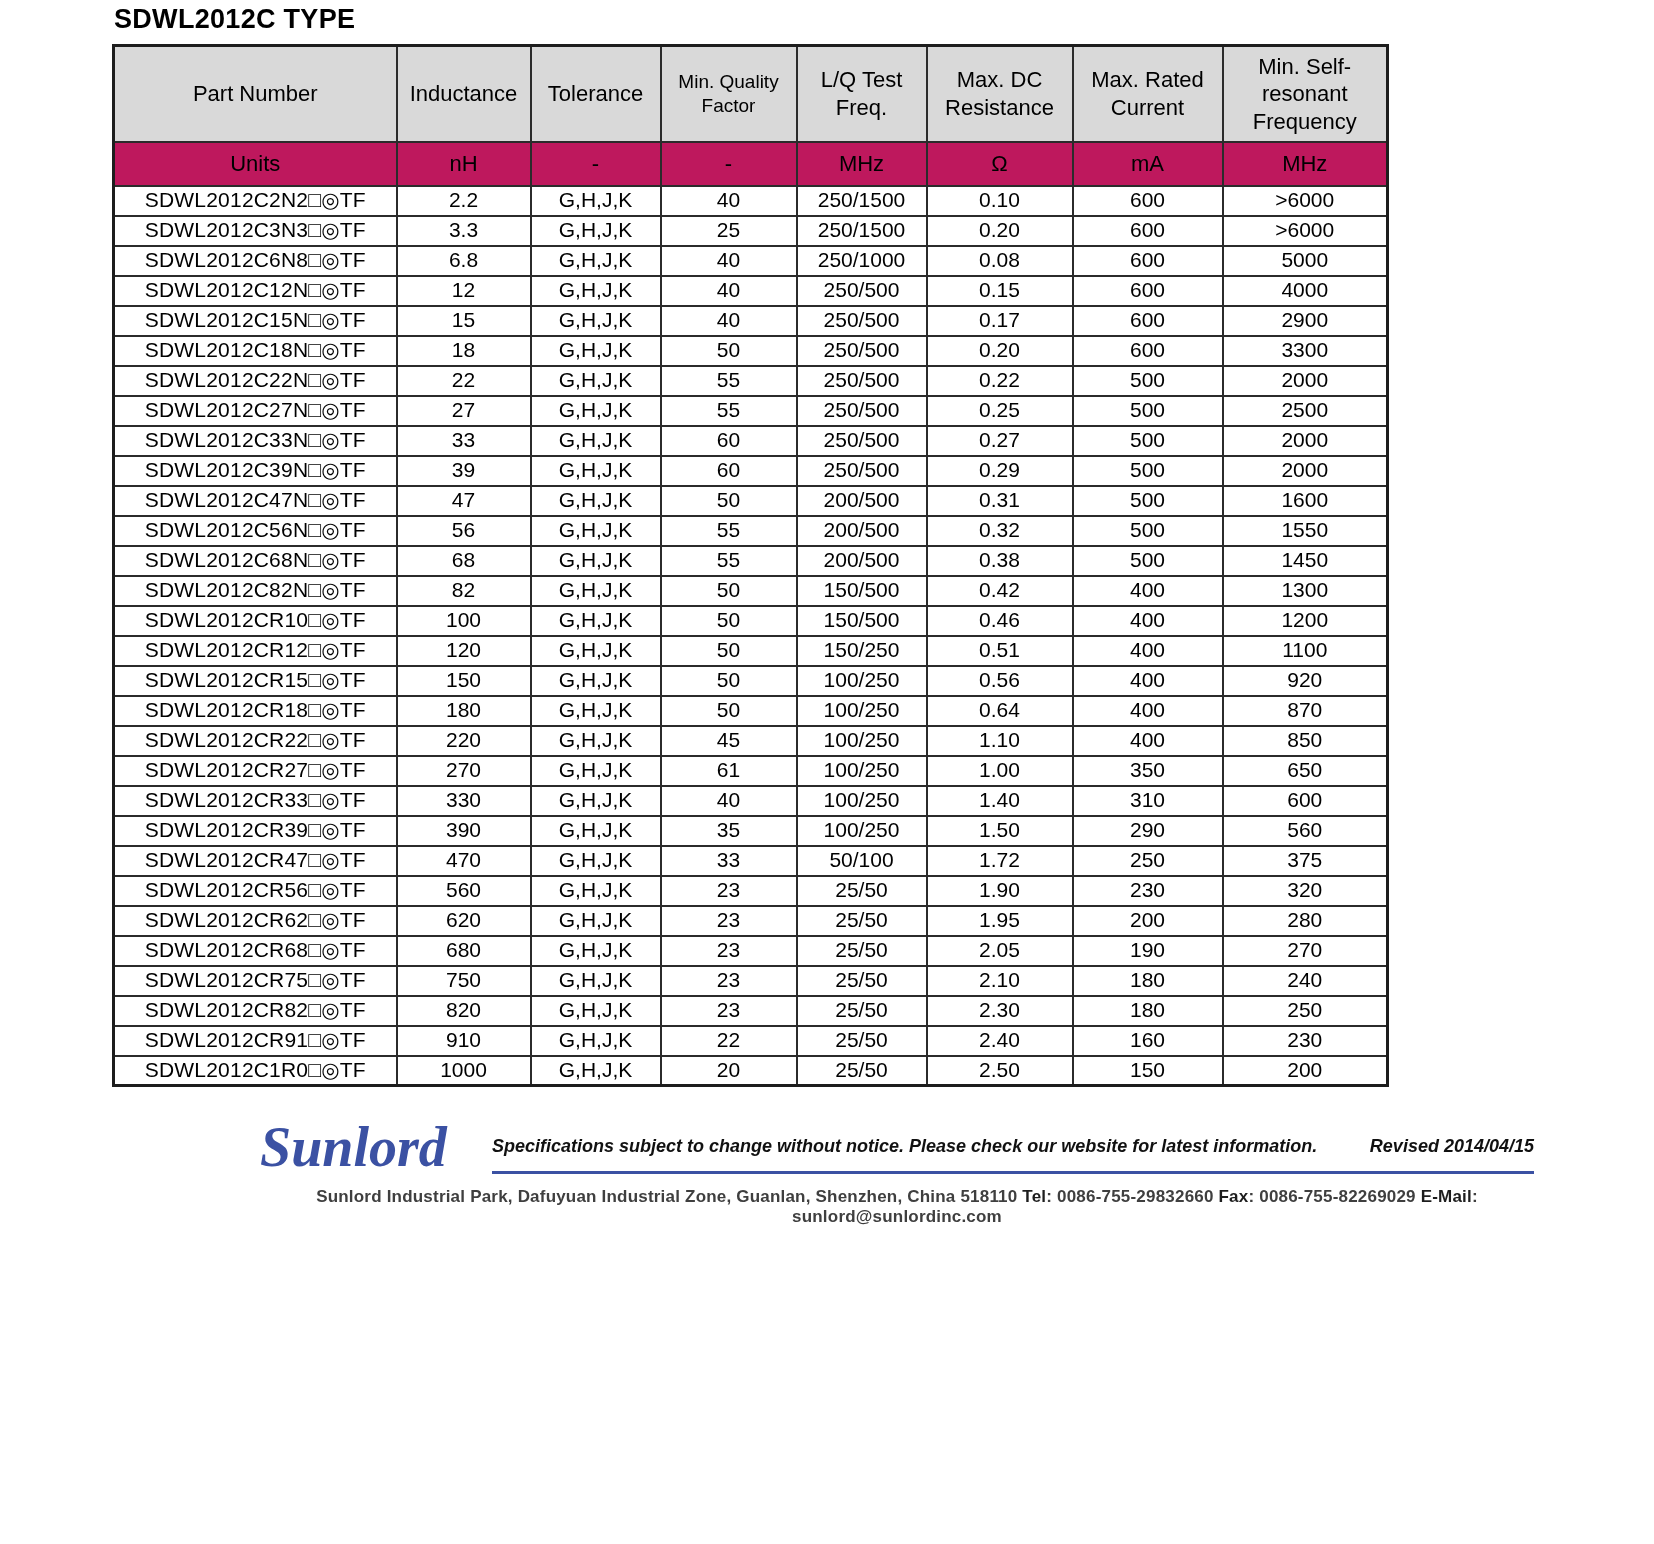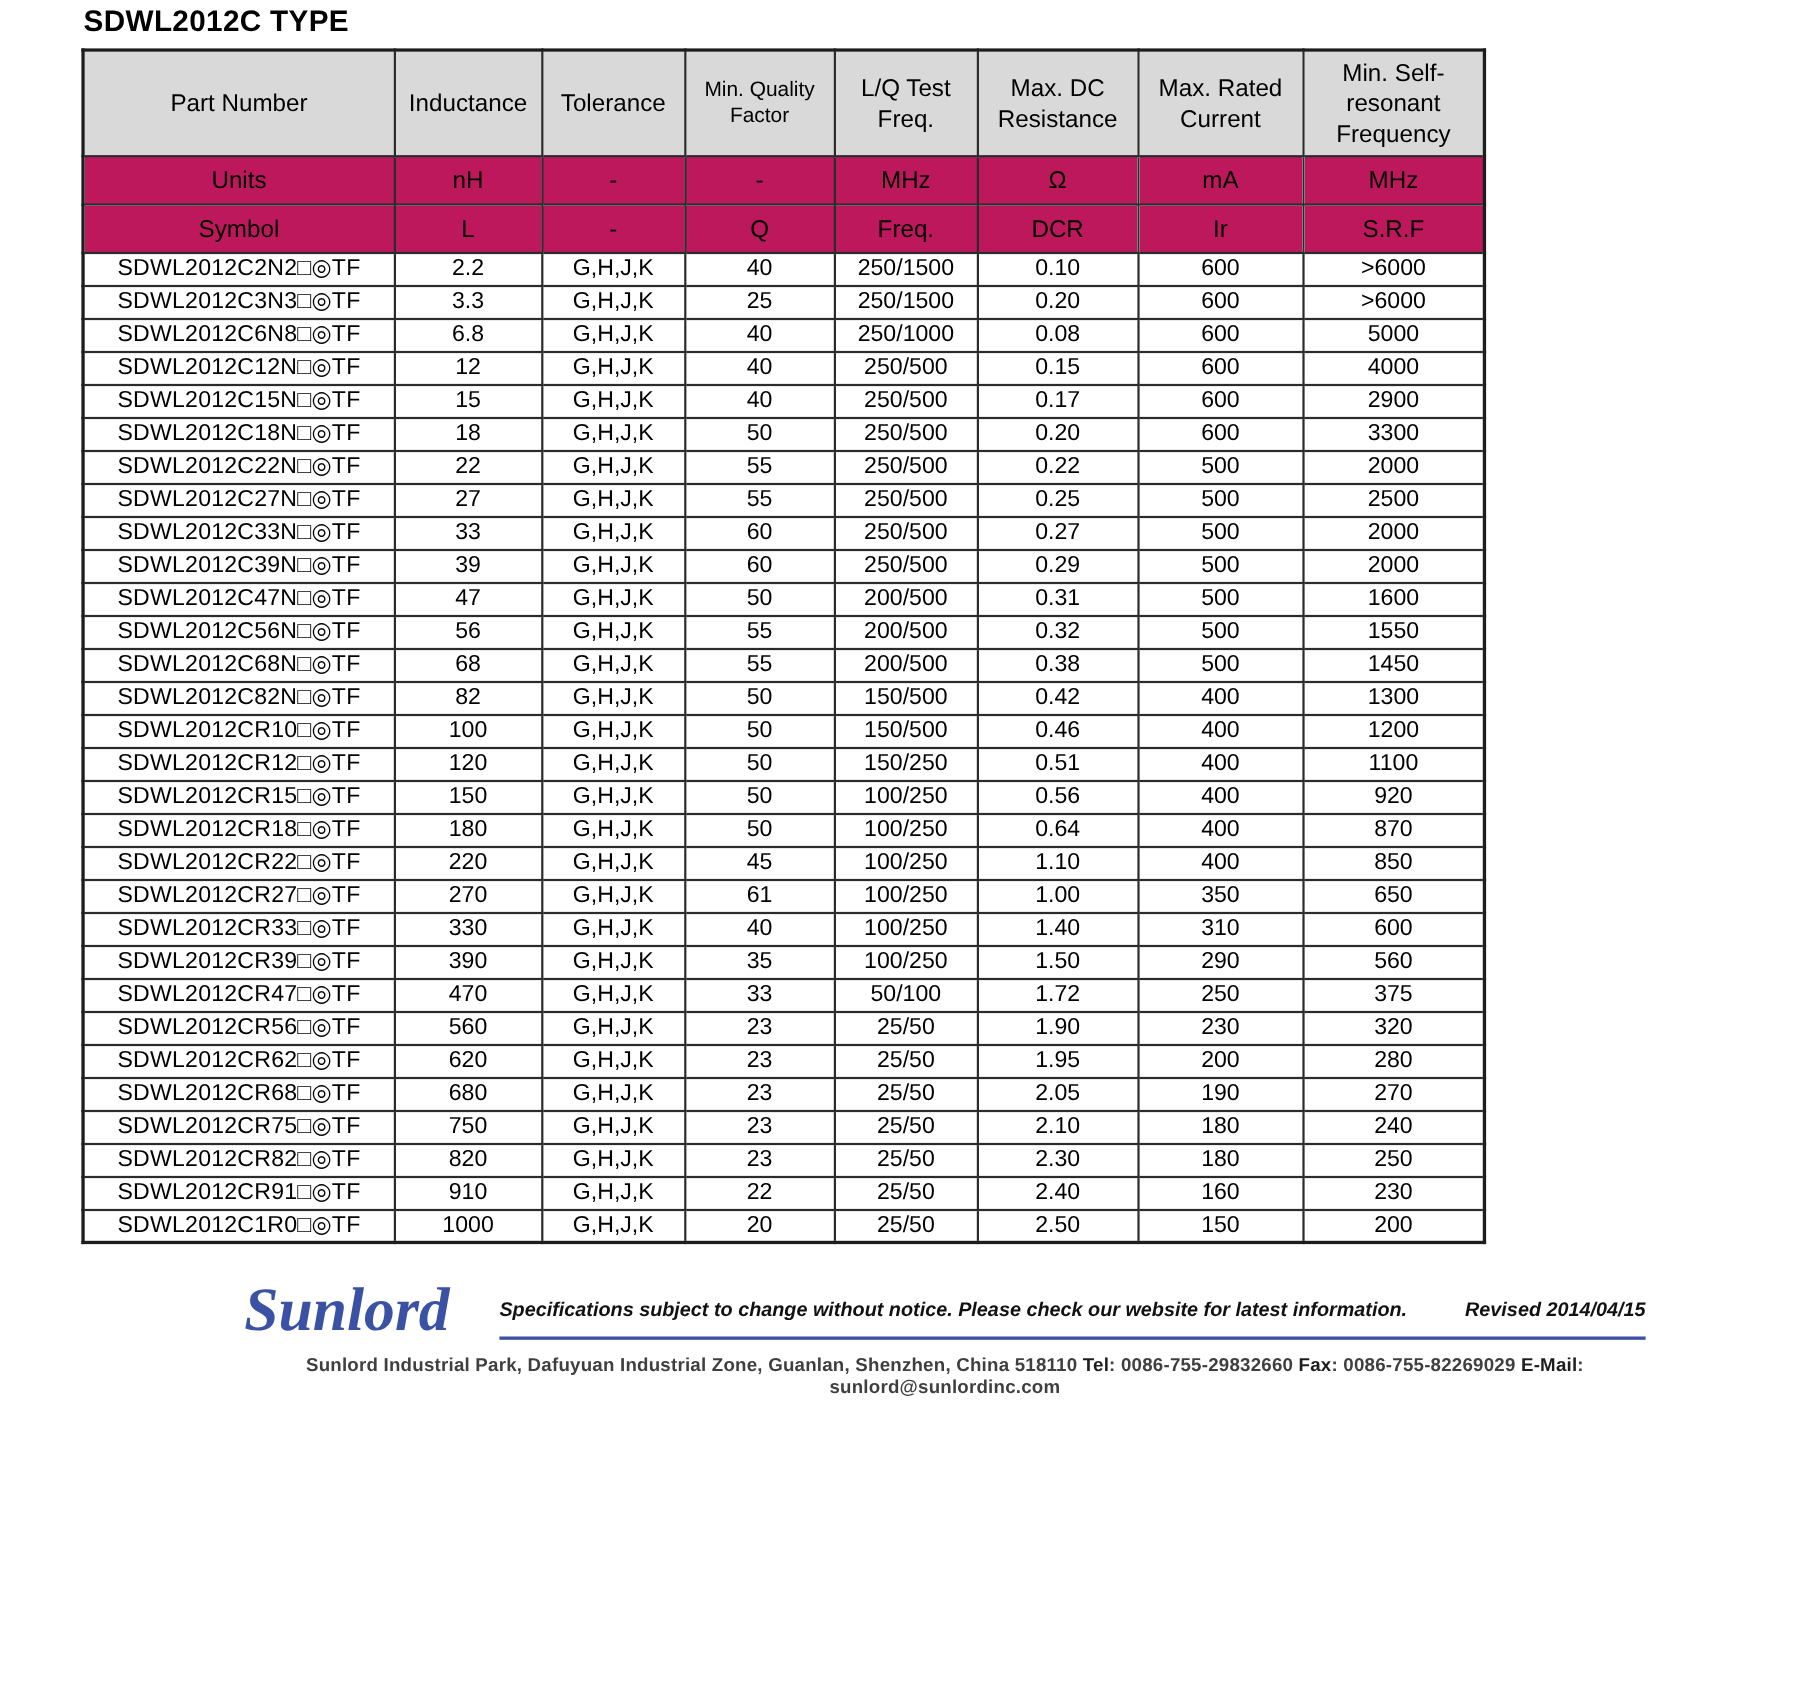--- a/index.html
+++ b/index.html
@@ -3,21 +3,21 @@
 <meta charset="utf-8">
 <style>
   * { box-sizing: border-box; }
   html, body {
     margin: 0; padding: 0;
     width: 1654px; height: 1544px;
     background: #ffffff;
     font-family: "Liberation Sans", "DejaVu Sans", sans-serif;
     color: #000;
   }
-  .page { padding: 2px 0 0 74px; width: 1654px; }
+  .page { padding: 2px 0 0 112px; width: 1654px; }
 
   .title {
     font-size: 27px;
     font-weight: bold;
     margin: 2px 0 9px 2px;
     letter-spacing: 0.3px;
   }
 
   table.spec {
     border-collapse: collapse;
@@ -117,30 +117,20 @@
       <tr class="units-row">
         <th>Units</th>
         <th>nH</th>
         <th>-</th>
         <th>-</th>
         <th>MHz</th>
         <th>Ω</th>
         <th>mA</th>
         <th>MHz</th>
       </tr>
-      <tr class="symbol-row">
-        <th>Symbol</th>
-        <th>L</th>
-        <th>-</th>
-        <th>Q</th>
-        <th>Freq.</th>
-        <th>DCR</th>
-        <th>Ir</th>
-        <th>S.R.F</th>
-      </tr>
     </thead>
     <tbody>
         <tr>
       <td class="part">SDWL2012C2N2□◎TF</td>
       <td>2.2</td>
       <td>G,H,J,K</td>
       <td>40</td>
       <td>250/1500</td>
       <td>0.10</td>
       <td>600</td>

